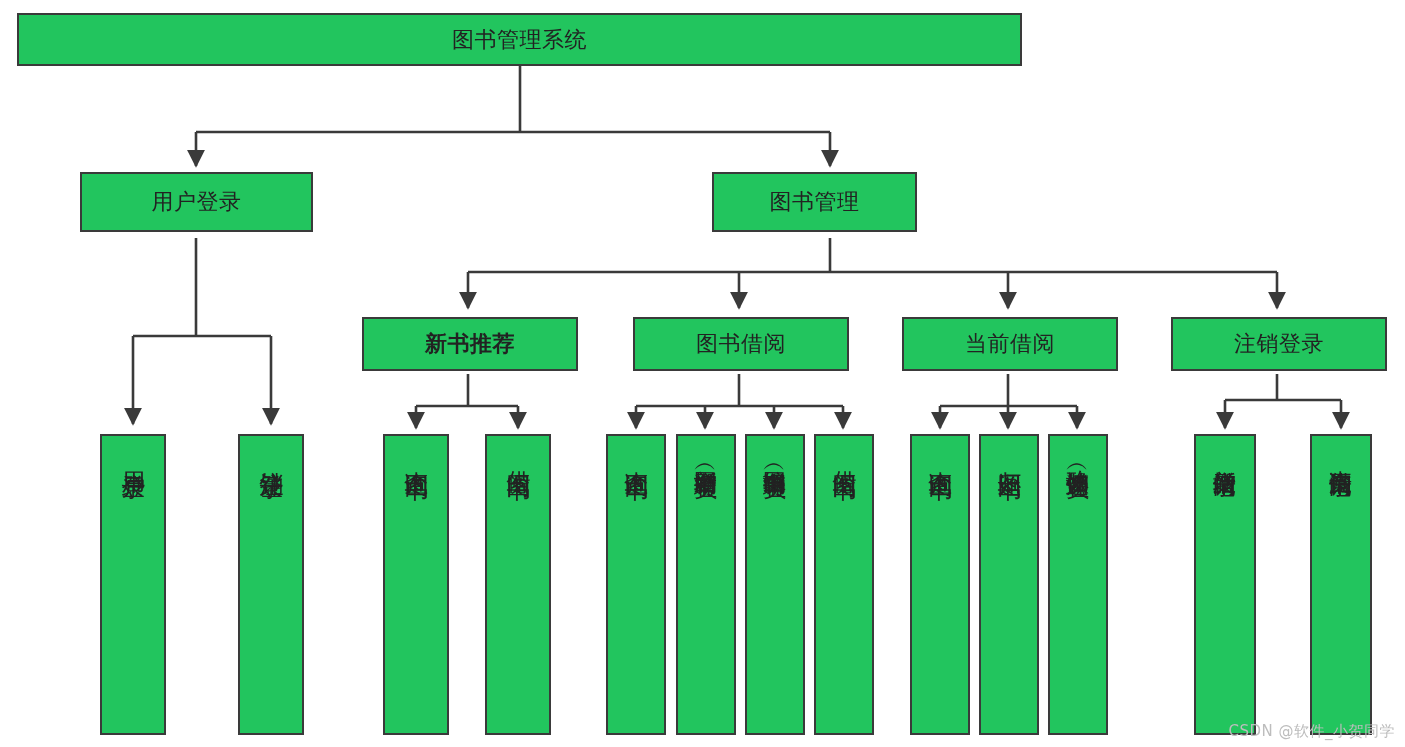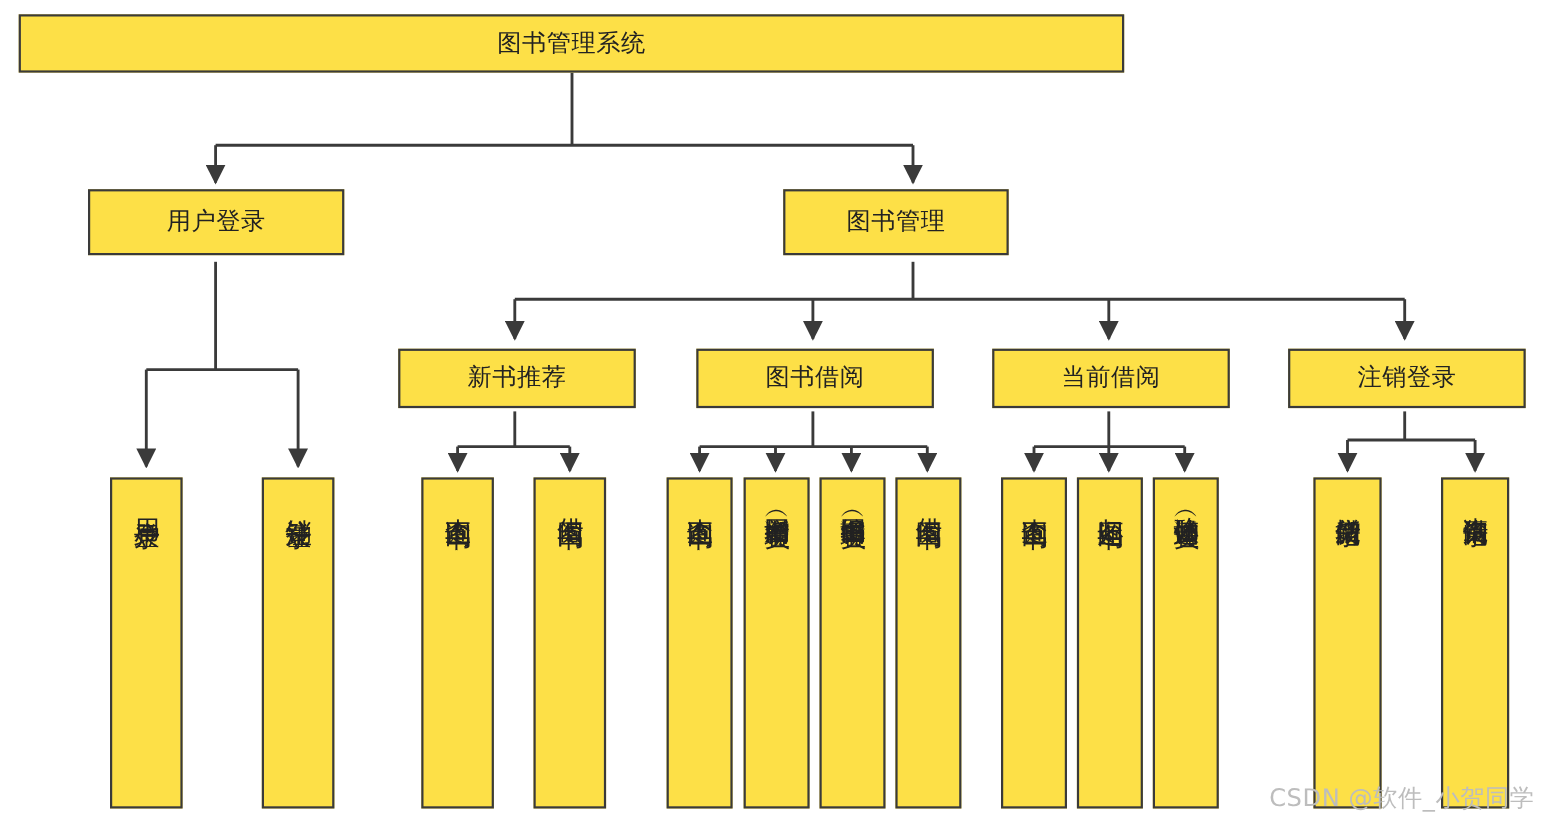--- a/index.html
+++ b/index.html
@@ -21,21 +21,21 @@
     position: absolute;
     left: 0;
     top: 0;
     width: 1405px;
     height: 747px;
   }
   .node {
     position: absolute;
     box-sizing: border-box;
     border: 2px solid #3a3a3a;
-    background: #fde047;
+    background: #22c55e;
     display: flex;
     align-items: center;
     justify-content: center;
     color: #222222;
   }
   .node .label {
     display: block;
     text-align: center;
     line-height: 1.18;
     letter-spacing: 0.5px;
@@ -59,21 +59,21 @@
     white-space: nowrap;
   }
   .node.vert.tall .label {
     font-size: 23px;
     letter-spacing: 1px;
   }
   .watermark {
     position: absolute;
     right: 10px;
     bottom: 6px;
-    font-size: 22px;
+    font-size: 15px;
     color: #bdbdbd;
     white-space: nowrap;
     letter-spacing: 0.5px;
   }
 </style>
 </head>
 <body>
 
 <div id="canvas">
 
@@ -132,21 +132,21 @@
   </div>
 
   <div class="node horiz" style="left:80px; top:172px; width:233px; height:60px;">
     <span class="label">用户登录</span>
   </div>
 
   <div class="node horiz" style="left:712px; top:172px; width:205px; height:60px;">
     <span class="label">图书管理</span>
   </div>
 
-  <div class="node horiz" style="left:362px; top:317px; width:216px; height:54px;">
+  <div class="node horiz" style="left:362px; top:317px; width:216px; height:54px;font-weight:bold;">
     <span class="label">新书推荐</span>
   </div>
 
   <div class="node horiz" style="left:633px; top:317px; width:216px; height:54px;">
     <span class="label">图书借阅</span>
   </div>
 
   <div class="node horiz" style="left:902px; top:317px; width:216px; height:54px;">
     <span class="label">当前借阅</span>
   </div>

